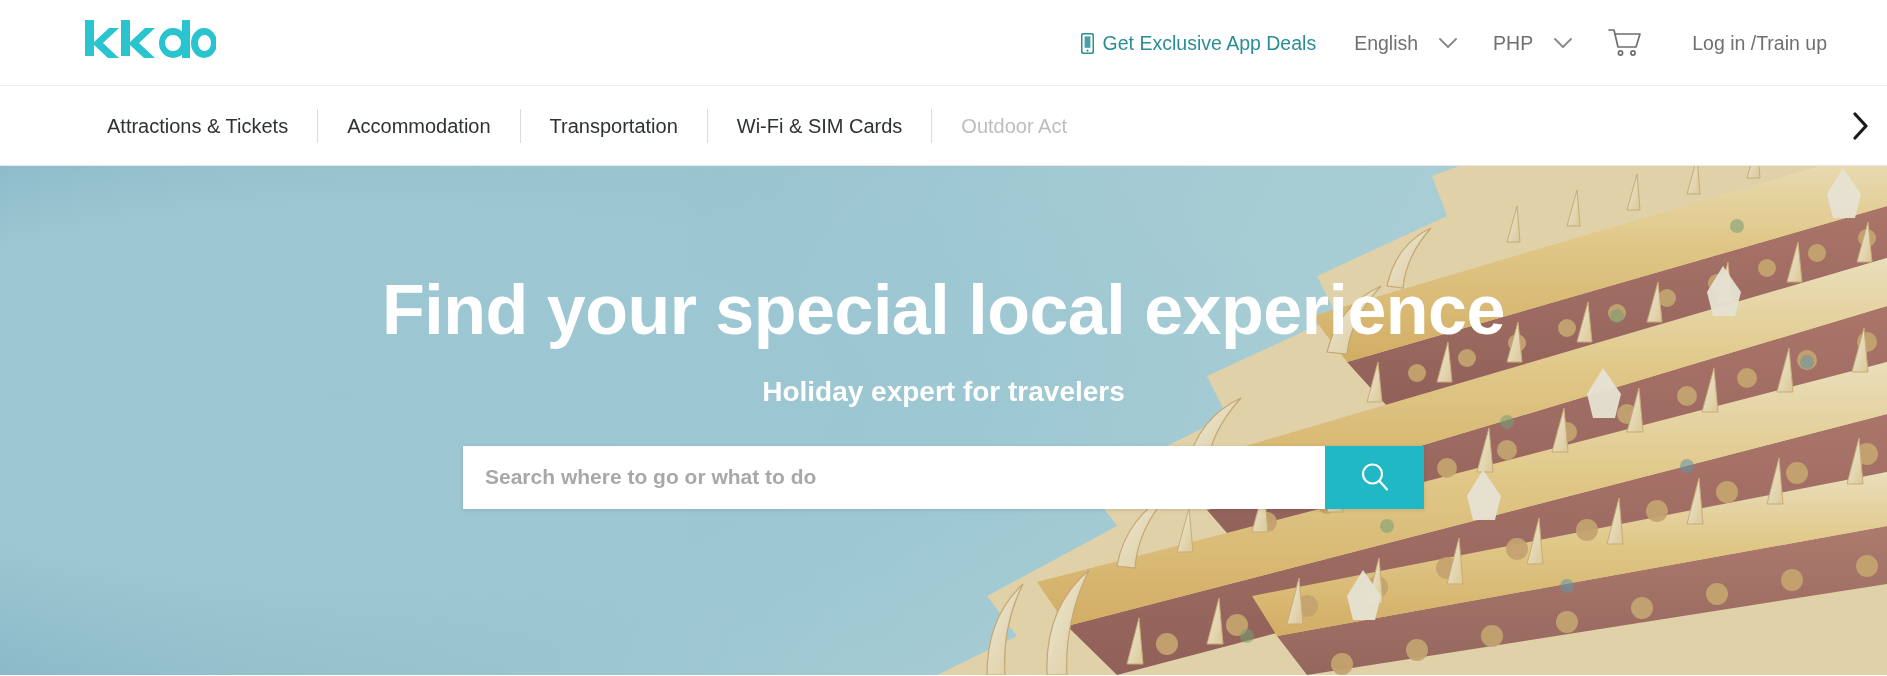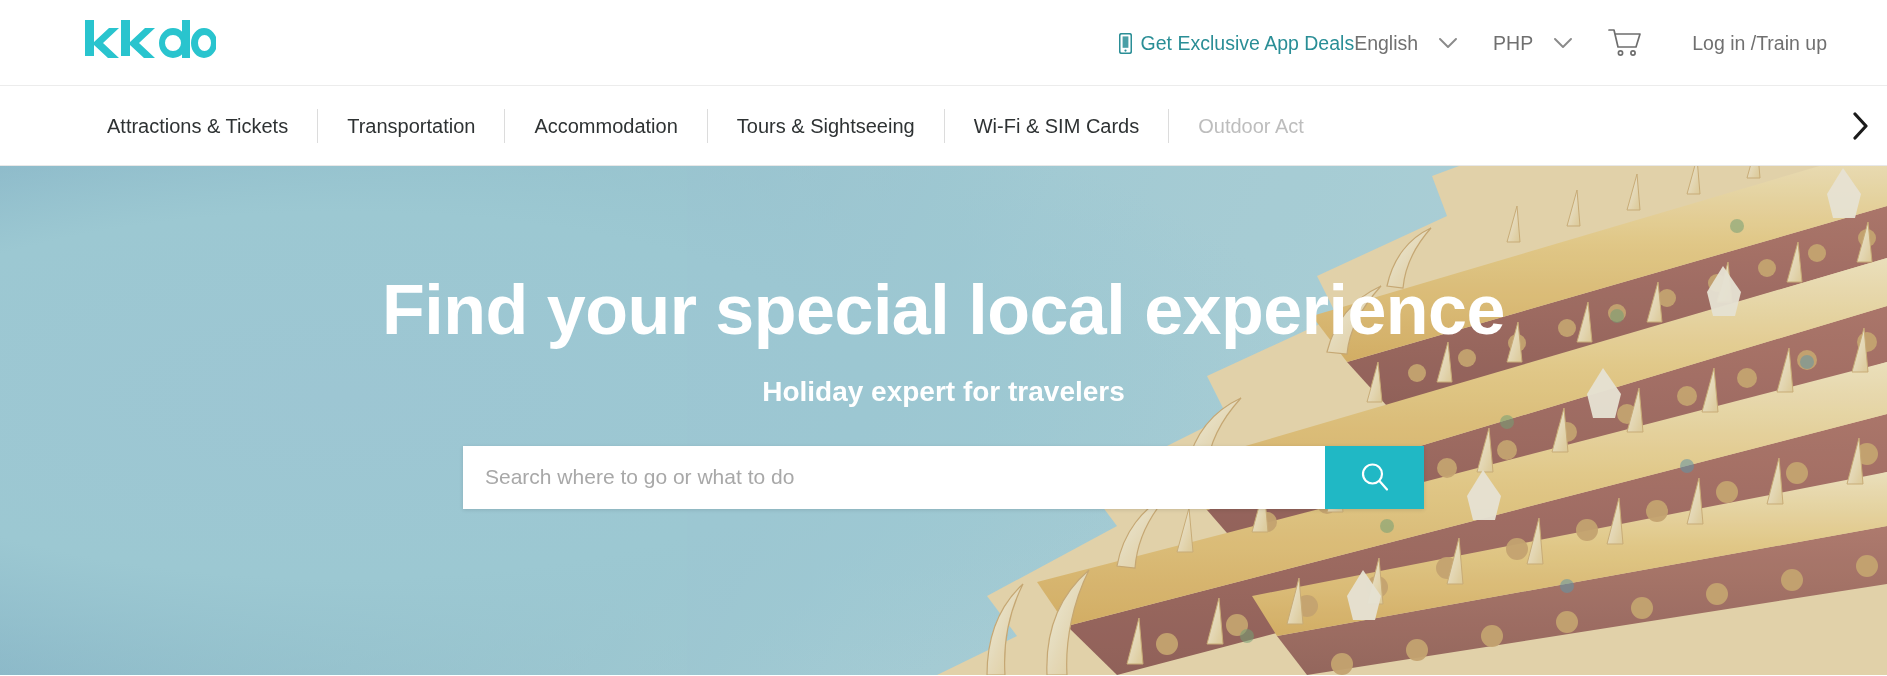--- a/index.html
+++ b/index.html
@@ -38,20 +38,21 @@
     align-items:center;
     gap:0;
   }
   .app-deals{
     display:flex;
     align-items:center;
     gap:9px;
     color:#2a8e96;
     font-size:19.5px;
     cursor:pointer;
+    margin-right:38px;
     white-space:nowrap;
   }
   .phone-icon{ display:block; }
 
   .lang-select, .curr-select{
     display:flex;
     align-items:center;
     gap:21px;
     color:#707070;
     font-size:19.5px;
@@ -175,20 +176,21 @@
   }
   .search-input{
     flex:1;
     border:none;
     outline:none;
     background:#ffffff;
     font-size:21px;
     color:#4a4a4a;
     padding:0 22px;
     font-family:"Liberation Sans", sans-serif;
+    font-weight:bold;
   }
   .search-input::placeholder{ color:#a8a8a8; }
   .search-btn{
     width:99px;
     background:#20b8c5;
     border:none;
     cursor:pointer;
     display:flex;
     align-items:center;
     justify-content:center;
@@ -256,23 +258,22 @@
       </svg>
     </div>
 
     <div class="login-link">Log in /Train up</div>
   </div>
 </div>
 
 <div class="cat-nav">
   <div class="cat-list">
     <div class="cat-item">Attractions &amp; Tickets</div>
+    <div class="cat-item">Accommodation</div>
     <div class="cat-item">Transportation</div>
-    <div class="cat-item">Accommodation</div>
-    <div class="cat-item">Tours &amp; Sightseeing</div>
     <div class="cat-item">Wi-Fi &amp; SIM Cards</div>
     <div class="cat-item is-faded">Outdoor Act</div>
   </div>
   <div class="fade-mask"></div>
   <div class="cat-next">
     <svg width="18" height="28" viewBox="0 0 18 28">
       <path d="M3 2 L14 14 L3 26" fill="none" stroke="#1b1b1b" stroke-width="3.2" stroke-linecap="round" stroke-linejoin="round"></path>
     </svg>
   </div>
 </div>

